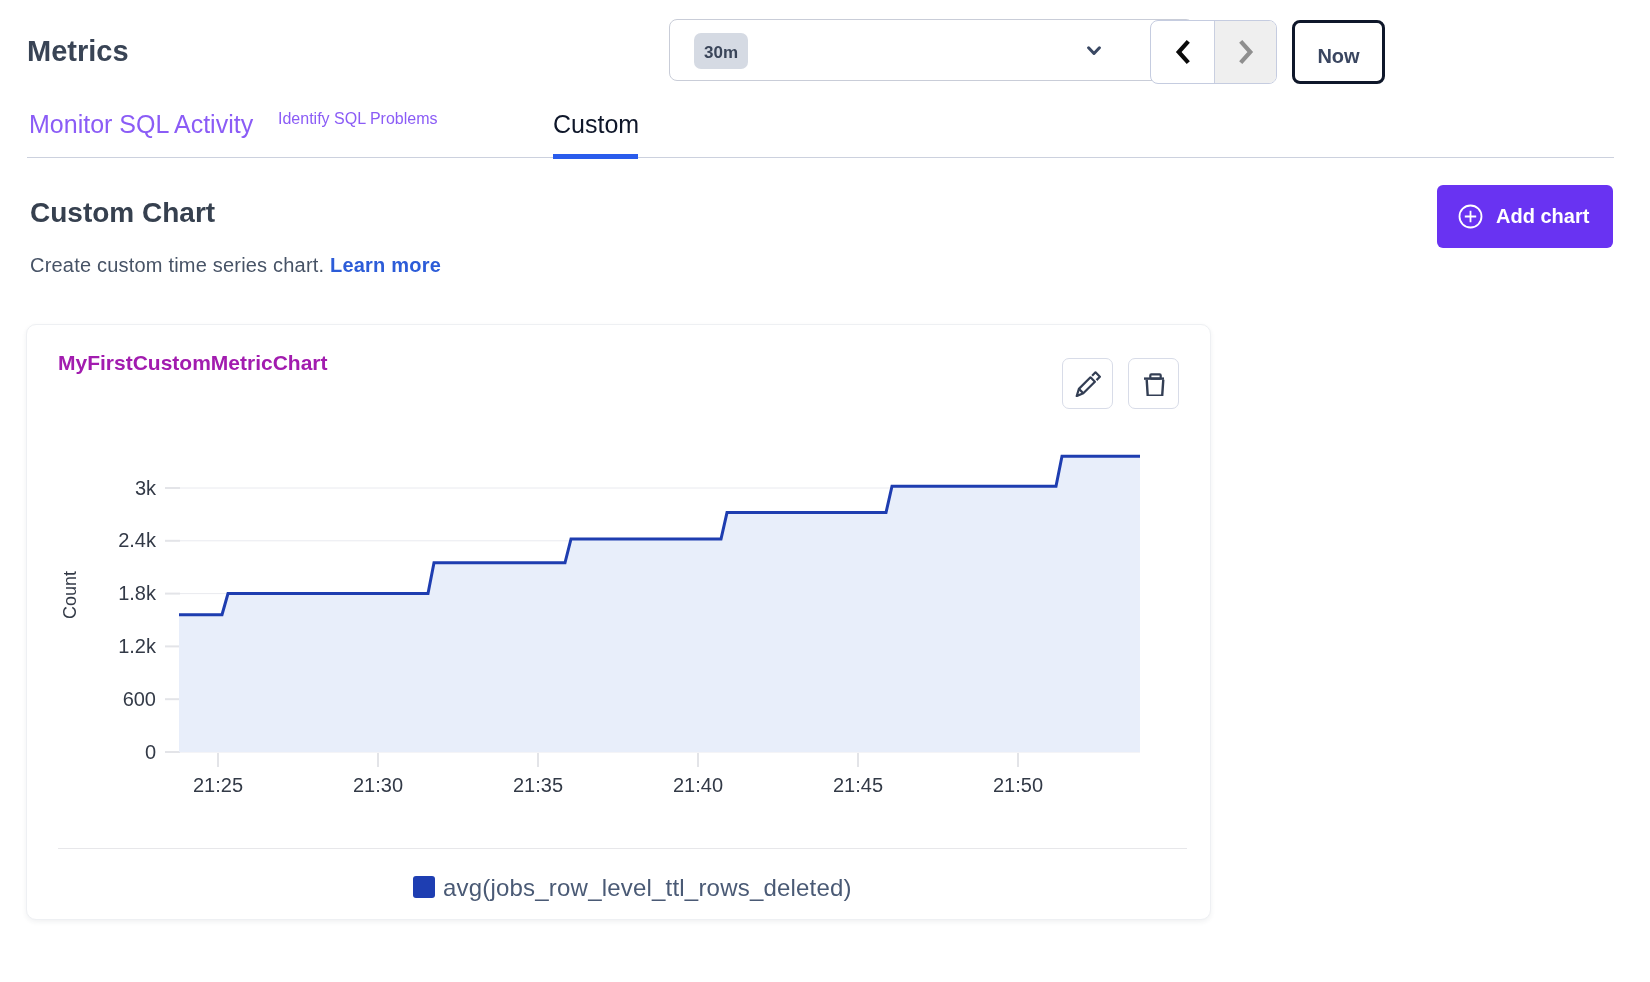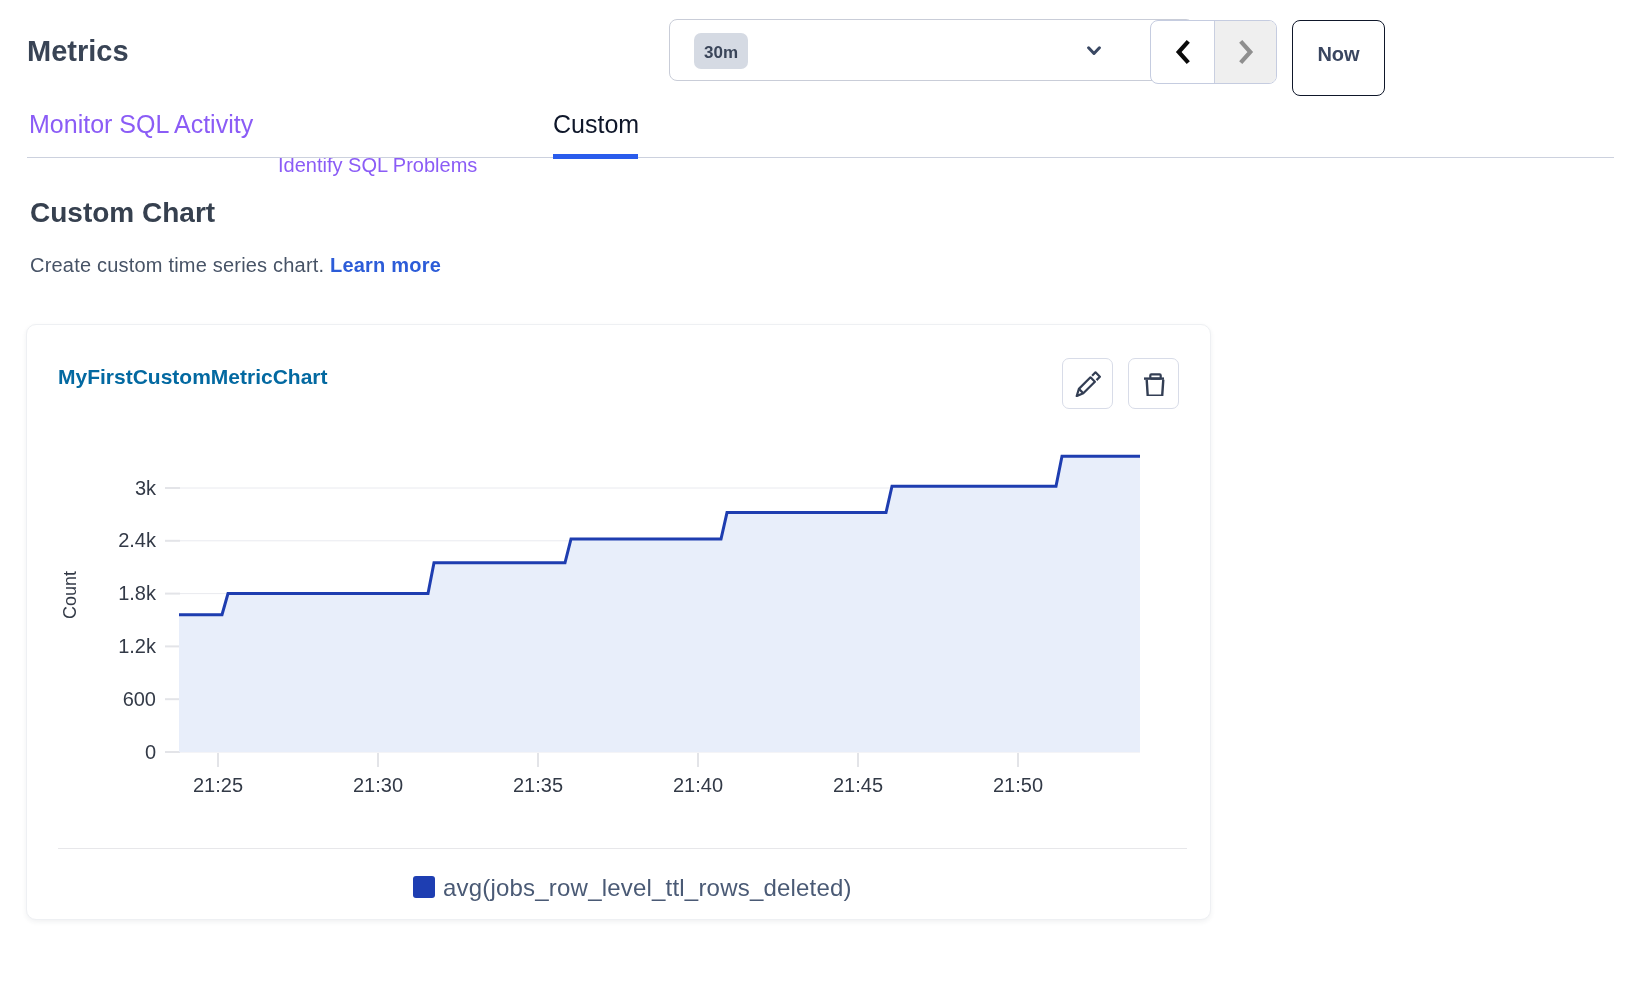--- a/index.html
+++ b/index.html
@@ -9,36 +9,36 @@
   h1.metrics { left:27px; top:35px; font-size:29px; font-weight:bold; color:#394455; }
   
   .dropdown { left:669px; top:19px; width:525px; height:62px; border:1px solid #c9cdd8; border-radius:8px; background:#fff; }
   .badge30 { position:absolute; left:24px; top:13px; width:54px; height:36px; background:#d5dae3; border-radius:7px; color:#3a4559; font-size:17px; font-weight:bold; text-align:center; line-height:39px; }
   .ddtext { position:absolute; left:94px; top:0; height:62px; line-height:66px; font-size:20px; font-weight:bold; color:#394860; }
   .ddchev { position:absolute; left:417px; top:26px; }
   .arrowgroup { left:1150px; top:20px; width:127px; height:64px; border:1px solid #c5cce0; border-radius:8px; background:#fff; overflow:hidden; }
   .arrowgroup .half { position:absolute; top:0; width:63px; height:62px; }
   .arrowgroup .right { left:63px; background:#efefef; border-left:1px solid #c9cfe0; width:62px; }
   .arrowgroup svg { position:absolute; top:50%; left:50%; transform:translate(-50%,-50%); }
-  .nowbtn { left:1292px; top:20px; width:93px; height:76px; border:1px solid #0f172a; border-radius:8px; background:#fff; color:#3a4660; font-size:20px; font-weight:bold; text-align:center; line-height:66px; }
+  .nowbtn { left:1292px; top:20px; width:93px; height:64px; border:3px solid #0f172a; border-radius:8px; background:#fff; color:#3a4660; font-size:20px; font-weight:bold; text-align:center; line-height:66px; }
   
   .tab { top:110px; font-size:25px; color:#8b5cf6; }
   .tab.active { color:#0f172a; }
   .tabline { left:27px; top:157px; width:1587px; height:1px; background:#ccd1de; }
   .tabunder { left:553px; top:154px; width:85px; height:5px; background:#2a5cec; }
   
   h2.customchart { left:30px; top:197px; font-size:28px; font-weight:bold; color:#36404f; }
   .subtitle { left:30px; top:254px; font-size:20px; color:#475366; letter-spacing:0.2px; }
   .subtitle a { color:#2c5cd8; font-weight:bold; text-decoration:none; }
   .addchart { left:1437px; top:185px; width:176px; height:63px; background:#6933f2; border-radius:6px; color:#fff; font-size:20px; font-weight:bold; }
   .addchart .lbl { position:absolute; left:59px; top:0; line-height:63px; }
   .addchart svg { position:absolute; left:21px; top:19px; }
   
   .card { left:26px; top:324px; width:1185px; height:596px; background:#fff; border:1px solid #eef0f3; border-radius:10px; box-shadow:0 2px 5px rgba(40,50,70,0.07); }
-  .cardtitle { position:absolute; left:31px; top:41px; font-size:21px; font-weight:bold; color:#0369a1; line-height:21px; }
+  .cardtitle { position:absolute; left:31px; top:27px; font-size:21px; font-weight:bold; color:#a21caf; line-height:21px; }
   .iconbtn { position:absolute; top:33px; width:51px; height:51px; border:1px solid #d8dce8; border-radius:7px; background:#fff; }
   .chartsvg { position:absolute; left:0; top:0; }
   .legend-sep { position:absolute; left:31px; top:523px; width:1129px; height:1px; background:#e7e7ea; }
   .legend { position:absolute; left:386px; top:549px; }
   .legend .sq { position:absolute; left:0; top:2px; width:22px; height:22px; border-radius:3px; background:#1e3eb2; }
   .legend .txt { position:absolute; left:30px; top:0; font-size:24px; color:#4a5a75; white-space:nowrap; letter-spacing:0.2px; }
 </style>
 </head>
 <body>
 <div class="page">
@@ -60,28 +60,35 @@
     <div class="half right">
       <svg width="17" height="26" viewBox="0 0 17 26">
           <path d="M3.2 2.3 L12.8 13 L3.2 23.7" fill="none" stroke="#8f8f8f" stroke-width="4.2" stroke-linecap="butt" stroke-linejoin="miter"></path>
         </svg>
     </div>
   </div>
 
   <div class="abs nowbtn">Now</div>
 
   <span class="abs tab" style="left:29px;">Monitor SQL Activity</span>
-  <span class="abs tab" style="left:278px; font-size:20px;margin-top:44px;">Identify SQL Problems</span>
+  <span class="abs tab" style="left:278px; font-size:16px;">Identify SQL Problems</span>
   <span class="abs tab active" style="left:553px;">Custom</span>
   <div class="abs tabline"></div>
   <div class="abs tabunder"></div>
 
   <h2 class="abs customchart">Custom Chart</h2>
   <div class="abs subtitle">Create custom time series chart. <a>Learn more</a></div>
 
+  <div class="abs addchart">
+    <svg width="25" height="25" viewBox="0 0 25 25">
+        <circle cx="12.5" cy="12.5" r="11" fill="none" stroke="#fff" stroke-width="1.8"></circle>
+        <path d="M12.5 6.8 V18.2 M6.8 12.5 H18.2" stroke="#fff" stroke-width="1.8"></path>
+      </svg>
+    <span class="lbl">Add chart</span>
+  </div>
 
   <div class="abs card">
     <div class="cardtitle">MyFirstCustomMetricChart</div>
     <div class="iconbtn" style="left:1035px;">
       <svg style="position:absolute;left:12px;top:12px;" width="26" height="26" viewBox="0 0 26 26" fill="none" stroke="#333e54" stroke-width="2.2" stroke-linejoin="round">
         <path d="M1.7 25.1 L3.9 17.9 L15.5 6.3 L19.9 10.7 L8.3 22.3 Z"></path>
         <path d="M3.9 17.9 L8.3 22.3"></path>
         <path d="M17.1 4.7 L20.5 1.3 L24.9 5.7 L21.5 9.1"></path>
       </svg>
     </div>

